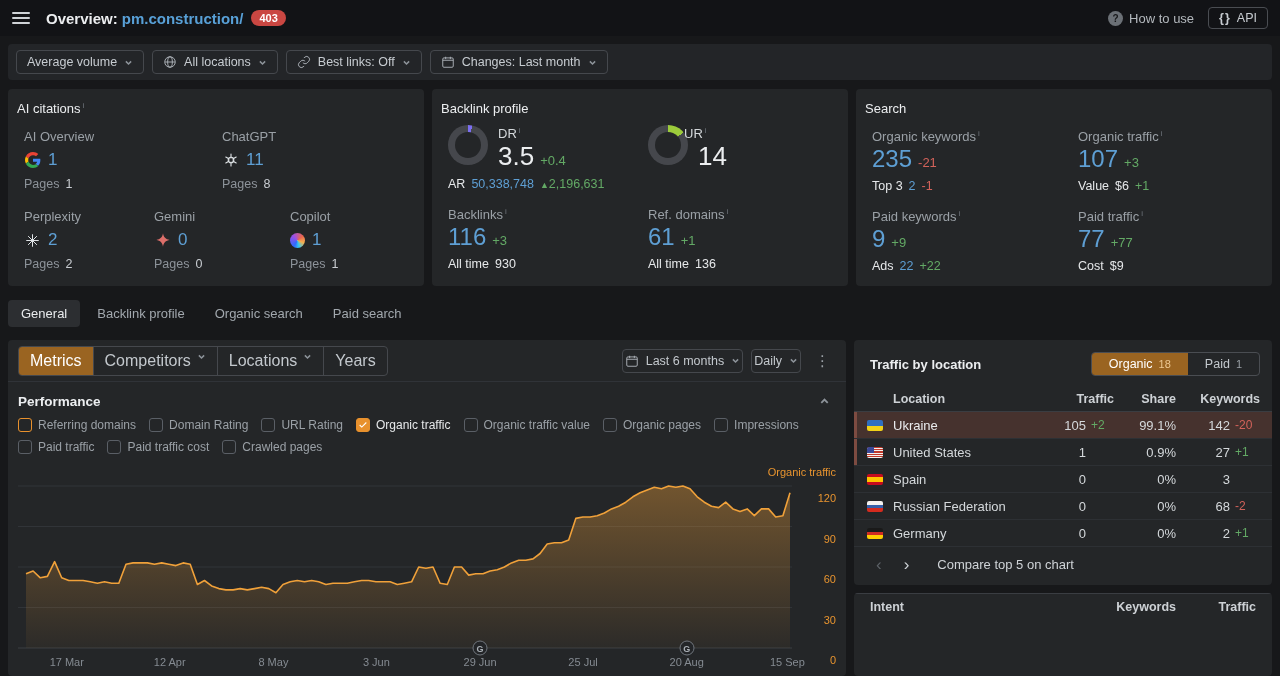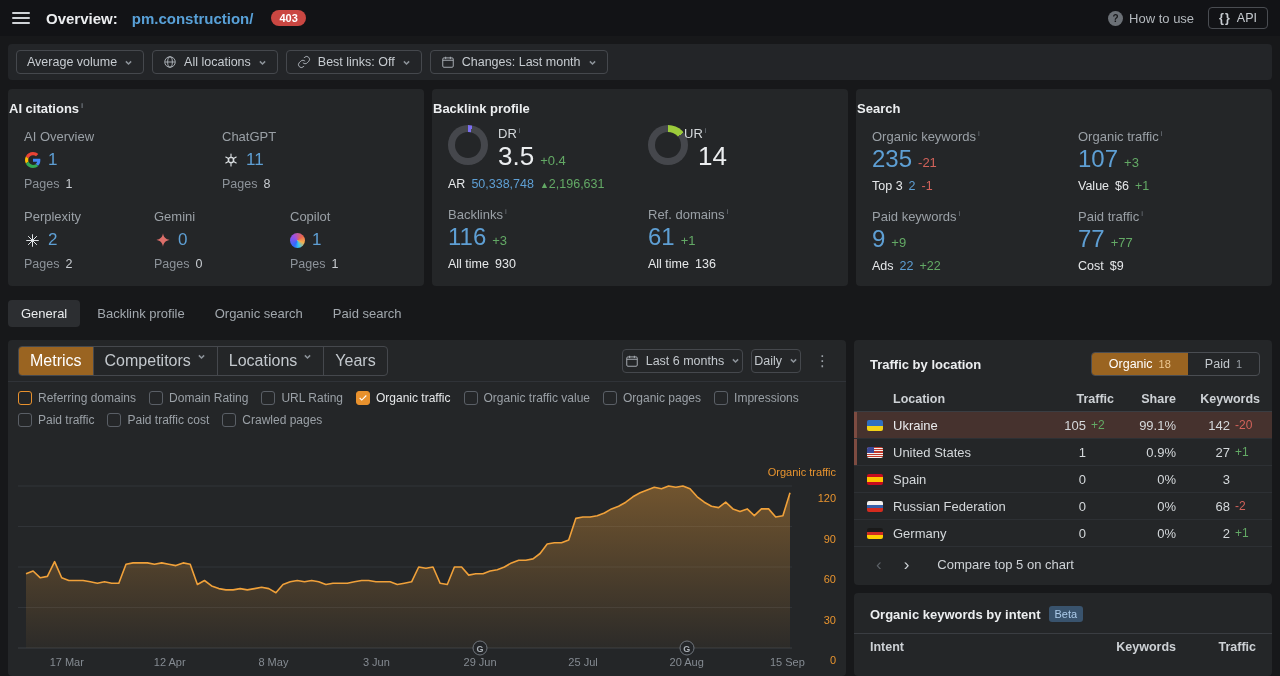--- a/index.html
+++ b/index.html
@@ -3,40 +3,40 @@
 <meta charset="utf-8">
 <style>
   * { margin:0; padding:0; box-sizing:border-box; }
   html,body { width:1280px; height:676px; overflow:hidden; }
   body { background:#17181a; font-family:"Liberation Sans","DejaVu Sans",sans-serif; color:#e6e8ea; font-size:13px; position:relative; }
 
   
   .topbar { position:absolute; left:0; top:0; width:1280px; height:36px; background:#121316; display:flex; align-items:center; padding:0 12px; }
   .hamburger { width:18px; height:12px; display:flex; flex-direction:column; justify-content:space-between; cursor:pointer; margin-right:16px; }
   .hamburger i { display:block; height:2px; background:#cfd3d7; border-radius:1px; }
-  .page-title { font-size:15px; font-weight:bold; color:#eceef0; display:flex; align-items:center; gap:14px; }
+  .page-title { font-size:15px; font-weight:bold; color:#eceef0; display:flex; align-items:center; gap:4px; }
   .page-title .domain { color:#58a0d7; }
   .badge-red { background:#ca4742; color:#fff; font-size:11px; font-weight:bold; border-radius:9px; padding:2px 8px; margin-left:4px; }
   .topbar-right { margin-left:auto; display:flex; align-items:center; gap:14px; }
   .howto { display:flex; align-items:center; gap:6px; color:#b3b8bd; font-size:13px; cursor:pointer; }
   .qicon { width:15px; height:15px; border-radius:50%; background:#6b7076; color:#17181a; font-size:10px; font-weight:bold; display:flex; align-items:center; justify-content:center; }
   .api-btn { border:1px solid #4a4d52; border-radius:4px; color:#c7ccd1; font-size:12.5px; padding:3px 10px; display:flex; gap:6px; align-items:center; cursor:pointer; background:transparent; }
   .braces { font-weight:bold; letter-spacing:1px; color:#c7ccd1; }
 
   
   .filterbar { position:absolute; left:8px; top:44px; width:1264px; height:36px; background:#232528; border-radius:4px; display:flex; align-items:center; gap:8px; padding:0 8px; }
   .fbtn { border:1px solid #45484d; border-radius:4px; background:transparent; color:#c7ccd1; font-size:12.5px; padding:4px 10px; display:inline-flex; gap:7px; align-items:center; cursor:pointer; white-space:nowrap; }
   .fbtn svg, .btn svg { flex:0 0 auto; }
   .caret { width:9px; height:9px; stroke:#8d939a; stroke-width:2; fill:none; }
   .icon14 { width:14px; height:14px; stroke:#aeb4ba; stroke-width:1.6; fill:none; }
 
   
   .cards { position:absolute; left:8px; top:89px; width:1264px; height:197px; display:flex; gap:8px; }
   .card { background:#242628; border-radius:4px; flex:1 1 0; position:relative; }
-  .card-title { position:absolute; left:1px; top:12px; font-size:13px; font-weight:bold; color:#eceef0; }
+  .card-title { position:absolute; left:9px; top:12px; font-size:13px; font-weight:normal; color:#eceef0; }
   sup.info { color:#70767d; font-size:8px; margin-left:2px; }
   .lbl { color:#9aa0a6; font-size:13px; }
   .sub { font-size:12.5px; margin-top:7px; display:flex; gap:6px; align-items:center;}
   .sub .sl { color:#8d939a; } .sub .sv { color:#c9cdd2; }
   .blue { color:#5e9fd4; } .green { color:#63a965; } .red { color:#d2625a; } .light { color:#c9cdd2; }
   .bignum { font-size:24px; color:#5e9fd4; line-height:1; }
   .delta { font-size:13px; margin-left:6px; }
 
   .ai-item { position:absolute; width:130px; }
   .ai-value { display:flex; align-items:center; gap:7px; margin-top:6px; }
@@ -442,20 +442,26 @@
       <button class="btn">
         <span>Daily</span>
         <svg class="caret" viewBox="0 0 12 12">
             <path d="M2.5 4.5 6 8l3.5-3.5"></path>
           </svg>
       </button>
       <span class="kebab">⋮</span>
     </div>
   </div>
 
+  <div class="perf-head">
+    <span class="perf-title">Performance</span>
+    <svg class="chev-up" viewBox="0 0 12 12">
+        <path d="M2.5 7.5 6 4l3.5 3.5"></path>
+      </svg>
+  </div>
 
   <div class="toggles">
       <label class="metric-toggle outlined">
         <span class="cb outlined"></span>
         <span class="mlabel">Referring domains</span>
       </label>
       <label class="metric-toggle unchecked">
         <span class="cb unchecked"></span>
         <span class="mlabel">Domain Rating</span>
       </label>
@@ -586,22 +592,18 @@
       </div>
     </div>
   <div class="tl-footer">
     <span class="pager prev">‹</span>
     <span class="pager next">›</span>
     <span class="compare">Compare top 5 on chart</span>
   </div>
 </section>
 
 <section class="panel intent-panel">
-  <div class="in-head">
-    <span class="in-title">Organic keywords by intent</span>
-    <span class="beta">Beta</span>
-  </div>
   <div class="in-cols">
     <span>Intent</span>
     <span class="r">Keywords</span>
     <span class="r">Traffic</span>
   </div>
 </section>
 
 </body></html>

